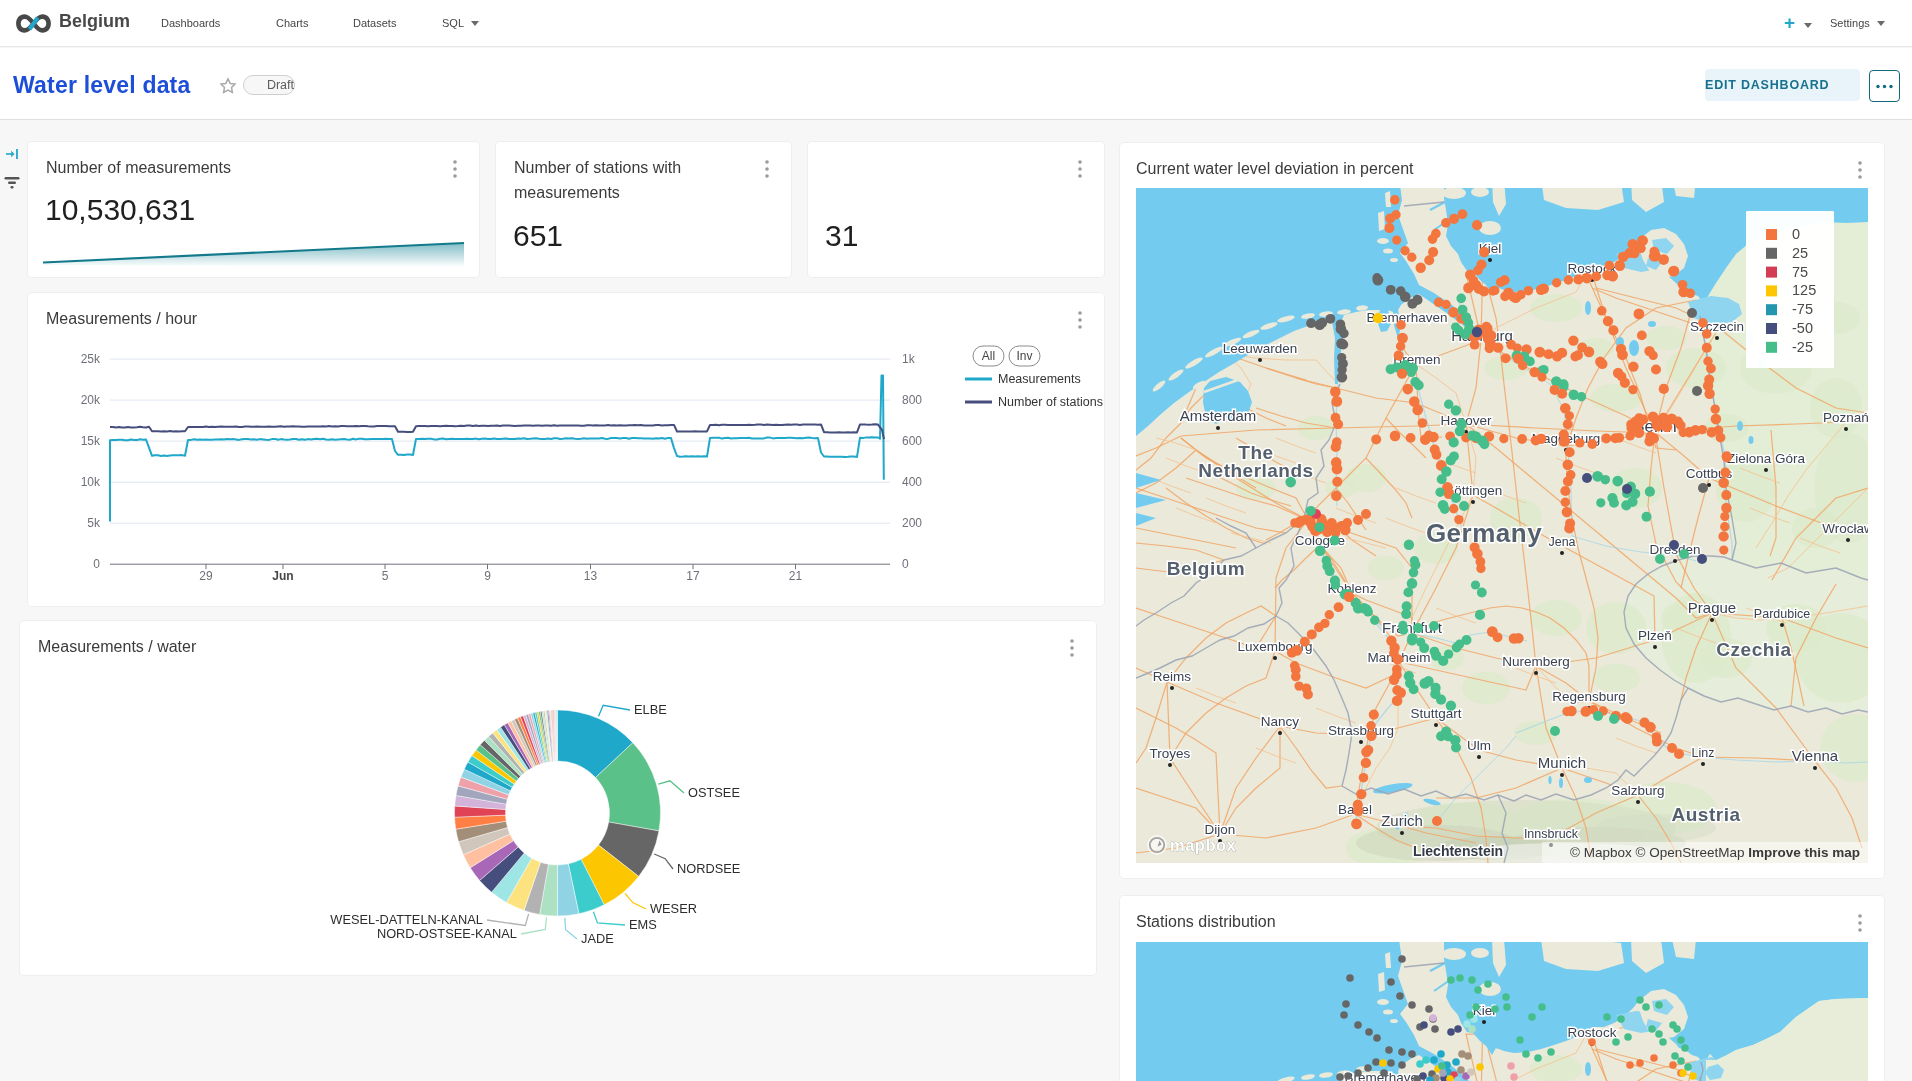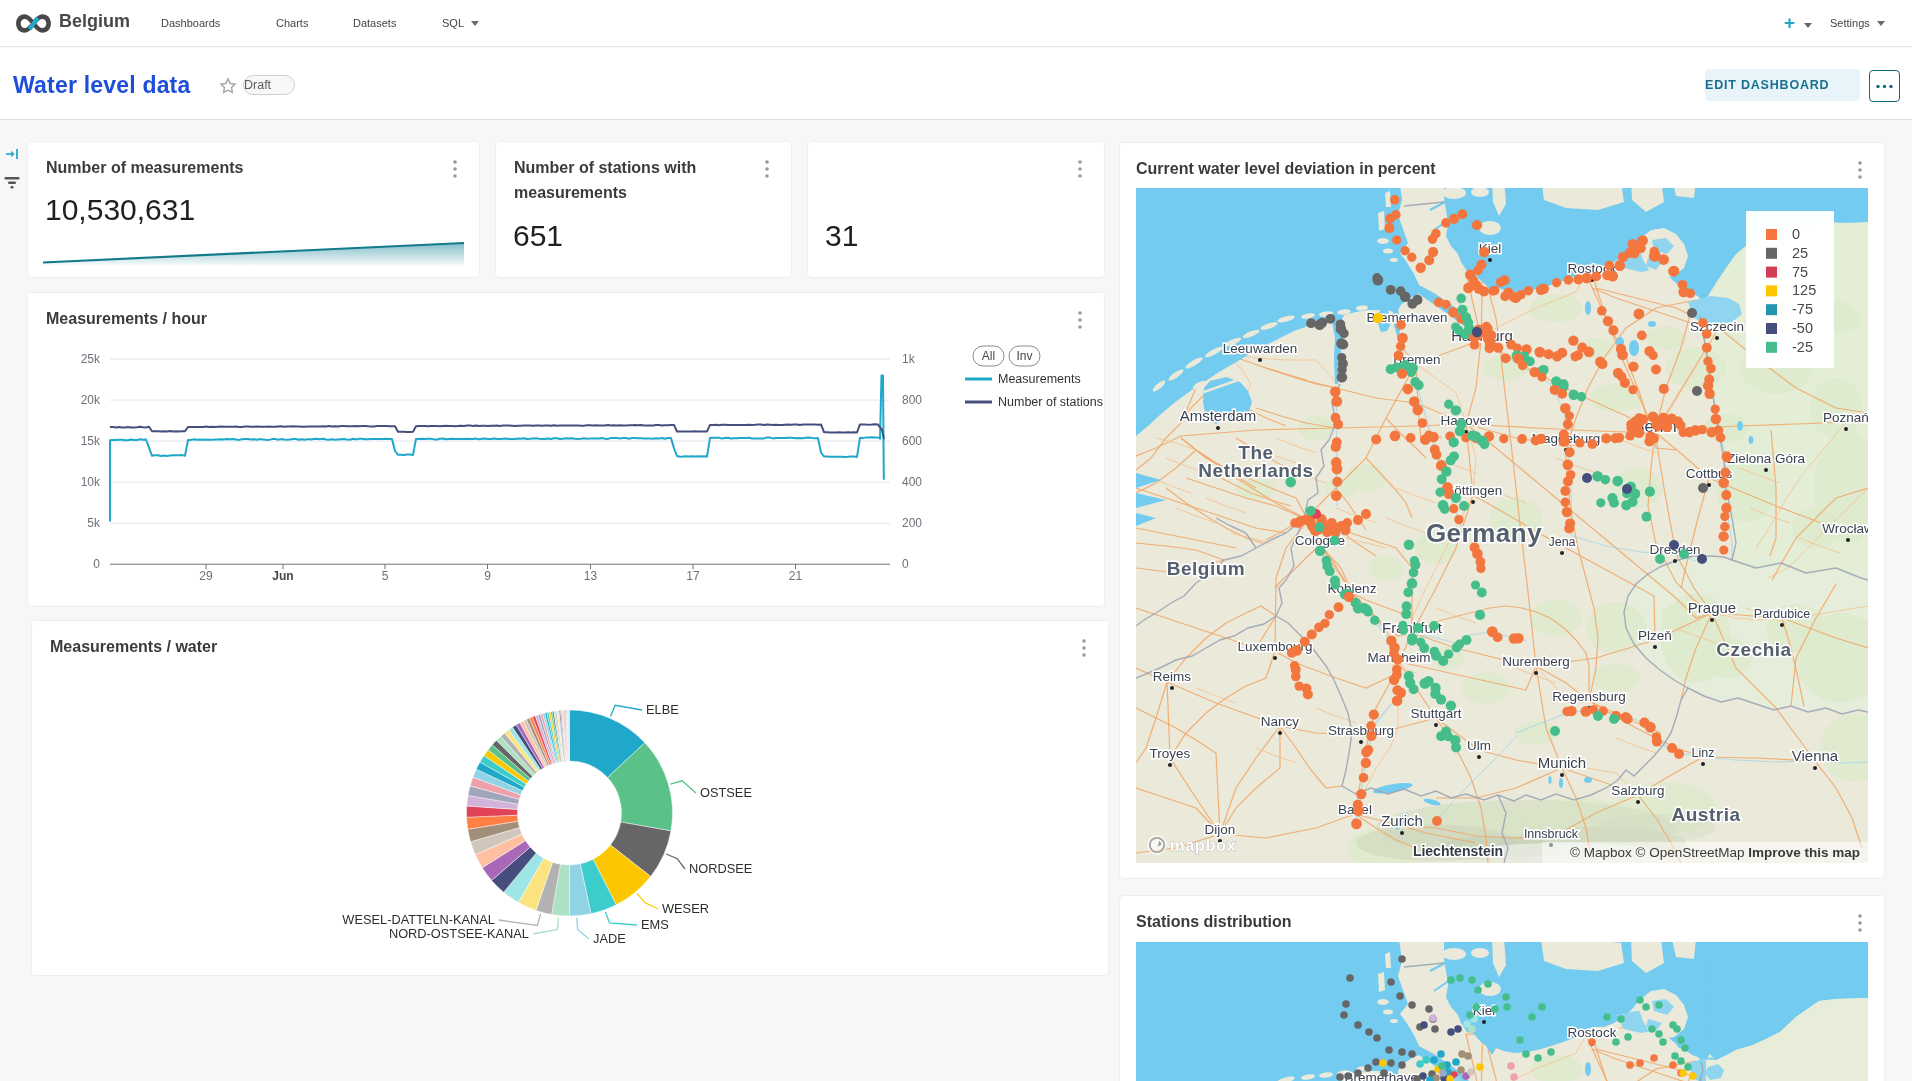--- a/index.html
+++ b/index.html
@@ -1,20 +1,20 @@
 <!DOCTYPE html>
 <html><head><meta charset="utf-8"><title>Water level data</title>
 <style>
 *{margin:0;padding:0;box-sizing:border-box}
 body{width:1912px;height:1081px;overflow:hidden;background:#F7F7F7;font-family:"Liberation Sans",sans-serif;position:relative}
 .nav{position:absolute;left:0;top:0;width:1912px;height:47px;background:#fff;border-bottom:1px solid #E8E8E8}
 .nav .item{position:absolute;top:0;line-height:46px;font-size:11px;color:#454545}
 .hdr{position:absolute;left:0;top:48px;width:1912px;height:72px;background:#fff;border-bottom:1px solid #E0E0E0}
 .card{position:absolute;background:#fff;border-radius:4px;box-shadow:0 0 0 1px rgba(0,0,0,0.035)}
-.ct{position:absolute;left:18px;top:13px;font-size:16px;font-weight:bold;color:#3b3b3b;line-height:25px}
+.ct{position:absolute;left:18px;top:13px;font-size:16px;font-weight:normal;color:#3b3b3b;line-height:25px}
 .kv{position:absolute;left:17px;font-size:30px;color:#1f1f1f}
 </style></head>
 <body>
 <div class="nav">
   <div style="position:absolute;left:14px;top:10px"><svg width="39" height="27" viewBox="0 0 39 27">
         <path d="M10.5,4.2 C14,4.2 16.6,6.7 19.5,9.9 C22.4,6.7 25,4.2 28.5,4.2 C33.4,4.2 36.9,8.1 36.9,13.5 C36.9,18.9 33.4,22.8 28.5,22.8 C25,22.8 22.4,20.3 19.5,17.1 C16.6,20.3 14,22.8 10.5,22.8 C5.6,22.8 2.1,18.9 2.1,13.5 C2.1,8.1 5.6,4.2 10.5,4.2 Z M10.8,8.9 C8.3,8.9 6.7,10.9 6.7,13.5 C6.7,16.1 8.3,18.1 10.8,18.1 C12.8,18.1 14.6,16.2 16.6,13.5 C14.6,10.8 12.8,8.9 10.8,8.9 Z M28.2,8.9 C26.2,8.9 24.4,10.8 22.4,13.5 C24.4,16.2 26.2,18.1 28.2,18.1 C30.7,18.1 32.3,16.1 32.3,13.5 C32.3,10.9 30.7,8.9 28.2,8.9 Z" fill="#484848"></path>
         <rect x="17.5" y="6.4" width="4.2" height="14.2" fill="#20A7C9" transform="rotate(36 19.5 13.5)"></rect>
       </svg></div>
   <div style="position:absolute;left:59px;top:11px;font-size:18px;font-weight:bold;color:#484848">Belgium</div>
   <div class="item" style="left:161px">Dashboards</div>
@@ -28,21 +28,21 @@
       </svg></div>
   <div class="item" style="left:1830px">Settings <svg width="8" height="5" viewBox="0 0 8 5" style="margin-left:4px;margin-bottom:1px">
         <path d="M0,0 L8,0 L4,5 Z" fill="#6a6a6a"></path>
       </svg></div>
 </div>
 <div class="hdr">
   <div style="position:absolute;left:13px;top:24px;font-size:23px;font-weight:bold;letter-spacing:0.2px;color:#1d4ed8">Water level data</div>
   <svg style="position:absolute;left:219px;top:29px" width="18" height="18" viewBox="0 0 24 24">
       <path d="M12,2.6 L14.9,8.6 L21.4,9.5 L16.7,14.1 L17.8,20.6 L12,17.5 L6.2,20.6 L7.3,14.1 L2.6,9.5 L9.1,8.6 Z" fill="none" stroke="#A8A8A8" stroke-width="2"></path>
     </svg>
-  <div style="position:absolute;left:243px;top:27px;width:52px;height:20px;border:1px solid #CFCFCF;border-radius:10px;background:#F7F7F7;font-size:12.5px;color:#5c5c5c;text-align:left;line-height:19px">Draft</div>
+  <div style="position:absolute;left:243px;top:27px;width:52px;height:20px;border:1px solid #CFCFCF;border-radius:10px;background:#F7F7F7;font-size:12.5px;color:#5c5c5c;text-align:right;line-height:19px">Draft</div>
   <div style="position:absolute;left:1705px;top:21px;width:155px;height:32px;background:#E8F4F9;border-radius:4px;color:#17708E;font-size:12.5px;font-weight:bold;letter-spacing:0.8px;text-align:left;line-height:32px">EDIT DASHBOARD</div>
   <div style="position:absolute;left:1869px;top:22px;width:31px;height:32px;border:1px solid #12687D;border-radius:4px">
     <svg style="position:absolute;left:5px;top:13px" width="19" height="5">
         <circle cx="3" cy="2.5" r="1.7" fill="#12687D"></circle>
         <circle cx="9.5" cy="2.5" r="1.7" fill="#12687D"></circle>
         <circle cx="16" cy="2.5" r="1.7" fill="#12687D"></circle>
       </svg>
   </div>
 </div>
 
@@ -146,21 +146,21 @@
           <text x="996.5" y="67" text-anchor="middle">Inv</text>
           <line x1="937" x2="964" y1="86" y2="86" stroke="#1FA8C9" stroke-width="3"></line>
           <text x="970" y="90" fill="#333" font-size="12.5">Measurements</text>
           <line x1="937" x2="964" y1="109" y2="109" stroke="#454E7C" stroke-width="3"></line>
           <text x="970" y="113" fill="#333" font-size="12.5">Number of stations</text>
         </g>
       </svg>
     </div>
 </div>
 
-<div class="card" style="left:32px;top:621px;width:1076px;height:354px">
+<div class="card" style="left:20px;top:621px;width:1076px;height:354px">
   <div class="ct">Measurements / water</div>
   <svg style="position:absolute;right:21px;top:16px" width="6" height="24" viewBox="0 0 6 24">
       <circle cx="3" cy="4" r="1.8" fill="#9a9a9a"></circle>
       <circle cx="3" cy="11" r="1.8" fill="#9a9a9a"></circle>
       <circle cx="3" cy="18" r="1.8" fill="#9a9a9a"></circle>
     </svg>
   <div style="position:absolute;left:0;top:0">
       <svg width="1076" height="354" viewBox="0 0 1076 354" style="display:block">
         <path d="M537.50,89.00 A103,103 0 0 1 612.83,121.75 L575.53,156.54 A52,52 0 0 0 537.50,140.00 Z" fill="#1FA8C9" stroke="#fff" stroke-width="0.45"></path>
         <path d="M612.83,121.75 A103,103 0 0 1 638.94,209.89 L588.71,201.03 A52,52 0 0 0 575.53,156.54 Z" fill="#5AC189" stroke="#fff" stroke-width="0.45"></path>

